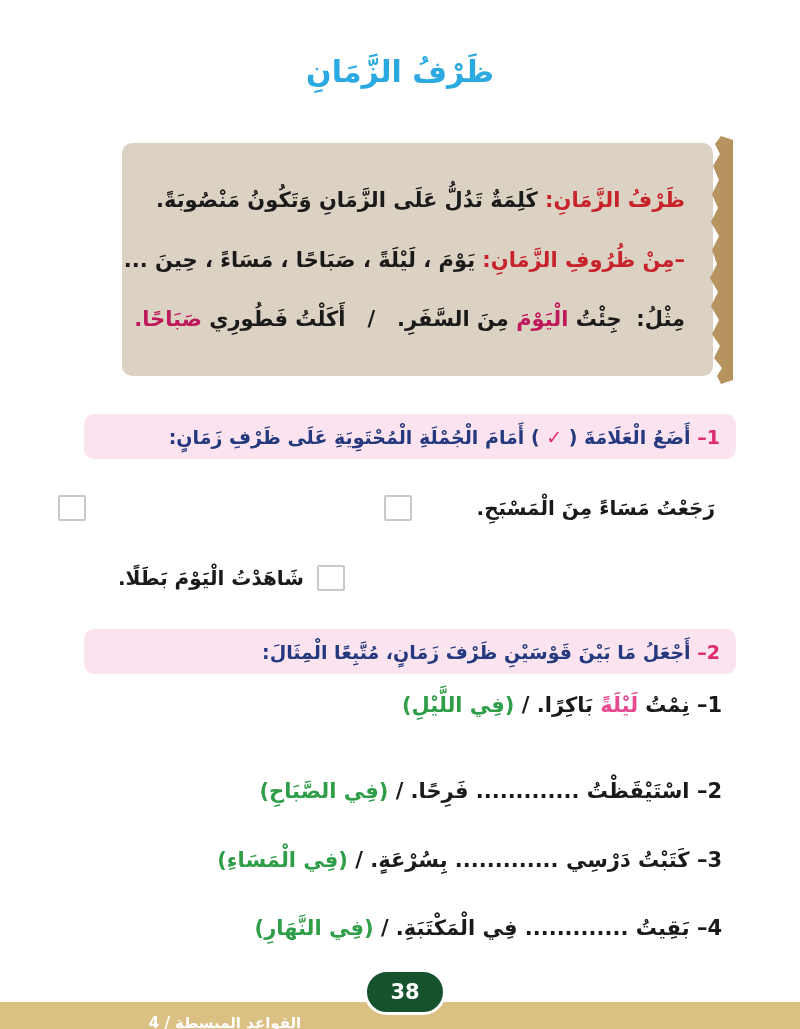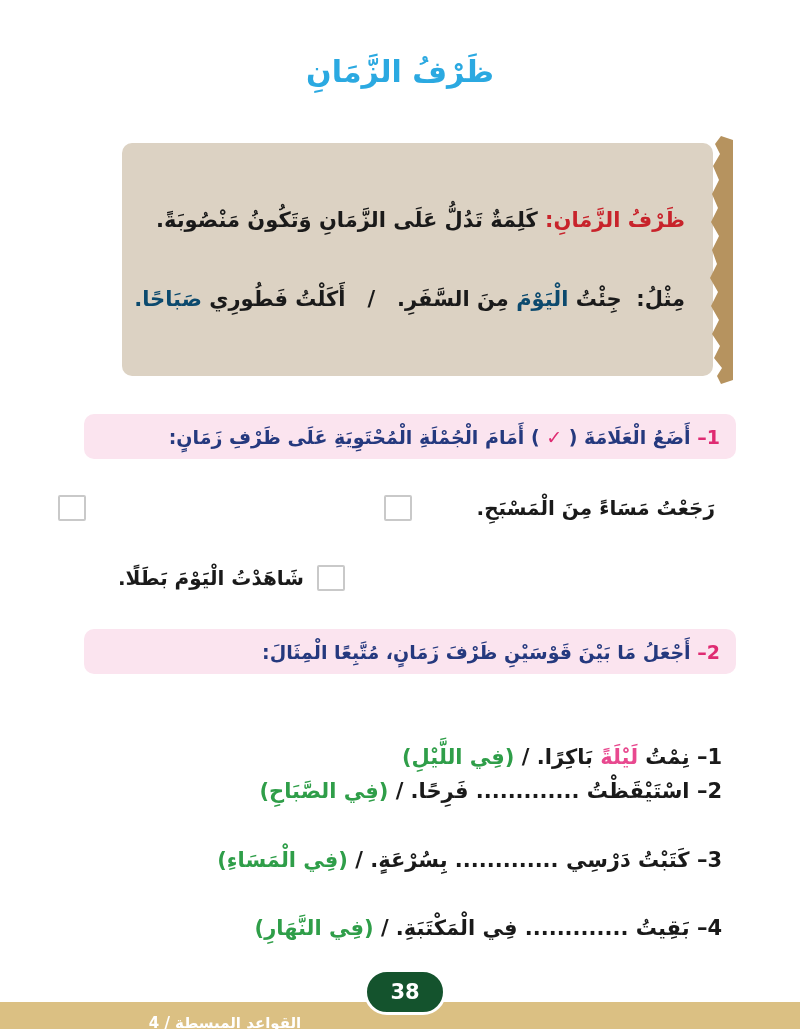--- a/index.html
+++ b/index.html
@@ -8,21 +8,21 @@
 
   .title{position:absolute;top:38px;left:0;width:100%;text-align:center;
          color:#2BA9E1;font-size:30px;font-weight:bold;direction:rtl;}
 
   .def-box{position:absolute;left:122px;top:127px;width:591px;height:233px;
            background:#DCD2C3;border-radius:10px;direction:rtl;
            display:flex;flex-direction:column;justify-content:space-evenly;
            padding:10px 28px;box-sizing:border-box;}
   .def-line{font-size:21px;font-weight:bold;color:#1A1A1A;text-align:right;white-space:nowrap;}
   .red{color:#C8232B;}
-  .green{color:#0c4a6e;}
+  .green{color:#be185d;}
   .dark{color:#1A1A1A;}
 
   .brush{position:absolute;left:707px;top:120px;width:26px;height:248px;}
 
   .ex-bar{position:absolute;left:84px;width:652px;height:45px;background:#FBE4EF;
           border-radius:10px;direction:rtl;display:flex;align-items:center;
           padding:0 16px;box-sizing:border-box;font-size:19px;font-weight:bold;
           color:#25397E;white-space:nowrap;}
   .ex-bar.one{top:398px;}
   .ex-bar.two{top:613px;}
@@ -36,21 +36,21 @@
             border-radius:2px;flex:0 0 auto;}
   .cell-r{left:384px;width:331px;}
   .cell-l{left:58px;width:287px;}
   .row1{top:470px;}
   .row2{top:540px;}
 
   .item{position:absolute;right:78px;height:48px;line-height:48px;direction:rtl;
         text-align:right;font-size:21px;font-weight:bold;color:#1A1A1A;white-space:nowrap;}
   .item .hl{color:#E8498F;}
   .item .hint{color:#2F9E49;}
-  .it1{top:717px;} .it2{top:751px;} .it3{top:820px;} .it4{top:888px;}
+  .it1{top:665px;} .it2{top:751px;} .it3{top:820px;} .it4{top:888px;}
 
   .footer-bar{position:absolute;left:0;top:986px;width:800px;height:43px;background:#DBC083;}
   .page-pill{position:absolute;left:364px;top:953px;width:82px;height:46px;
              background:#14532d;border:3px solid #ffffff;border-radius:25px;
              box-sizing:border-box;color:#ffffff;font-size:21px;font-weight:bold;
              display:flex;align-items:center;justify-content:center;}
   .footer-text{position:absolute;left:140px;top:986px;width:170px;height:37px;
                line-height:43px;text-align:center;color:#ffffff;font-size:15px;
                font-weight:bold;direction:rtl;}
 </style>
@@ -58,20 +58,24 @@
 <body>
 
 <div class="page">
 
   <div class="title">ظَرْفُ الزَّمَانِ</div>
 
   <div class="def-box">
     <div class="def-line">
       <span class="red">ظَرْفُ الزَّمَانِ:</span>
       <span class="dark">كَلِمَةٌ تَدُلُّ عَلَى الزَّمَانِ وَتَكُونُ مَنْصُوبَةً.</span>
+    </div>
+    <div class="def-line">
+      <span class="red">–مِنْ ظُرُوفِ الزَّمَانِ:</span>
+      <span class="dark">يَوْمَ ، لَيْلَةً ، صَبَاحًا ، مَسَاءً ، حِينَ ...</span>
     </div>
     <div class="def-line">
       <span class="dark">مِثْلُ:&nbsp; جِئْتُ</span>
       <span class="green">الْيَوْمَ</span>
       <span class="dark">مِنَ السَّفَرِ.&nbsp;&nbsp; /&nbsp;&nbsp; أَكَلْتُ فَطُورِي</span>
       <span class="green">صَبَاحًا.</span>
     </div>
   </div>
 
   <svg class="brush" viewBox="0 0 26 248" preserveAspectRatio="none">

